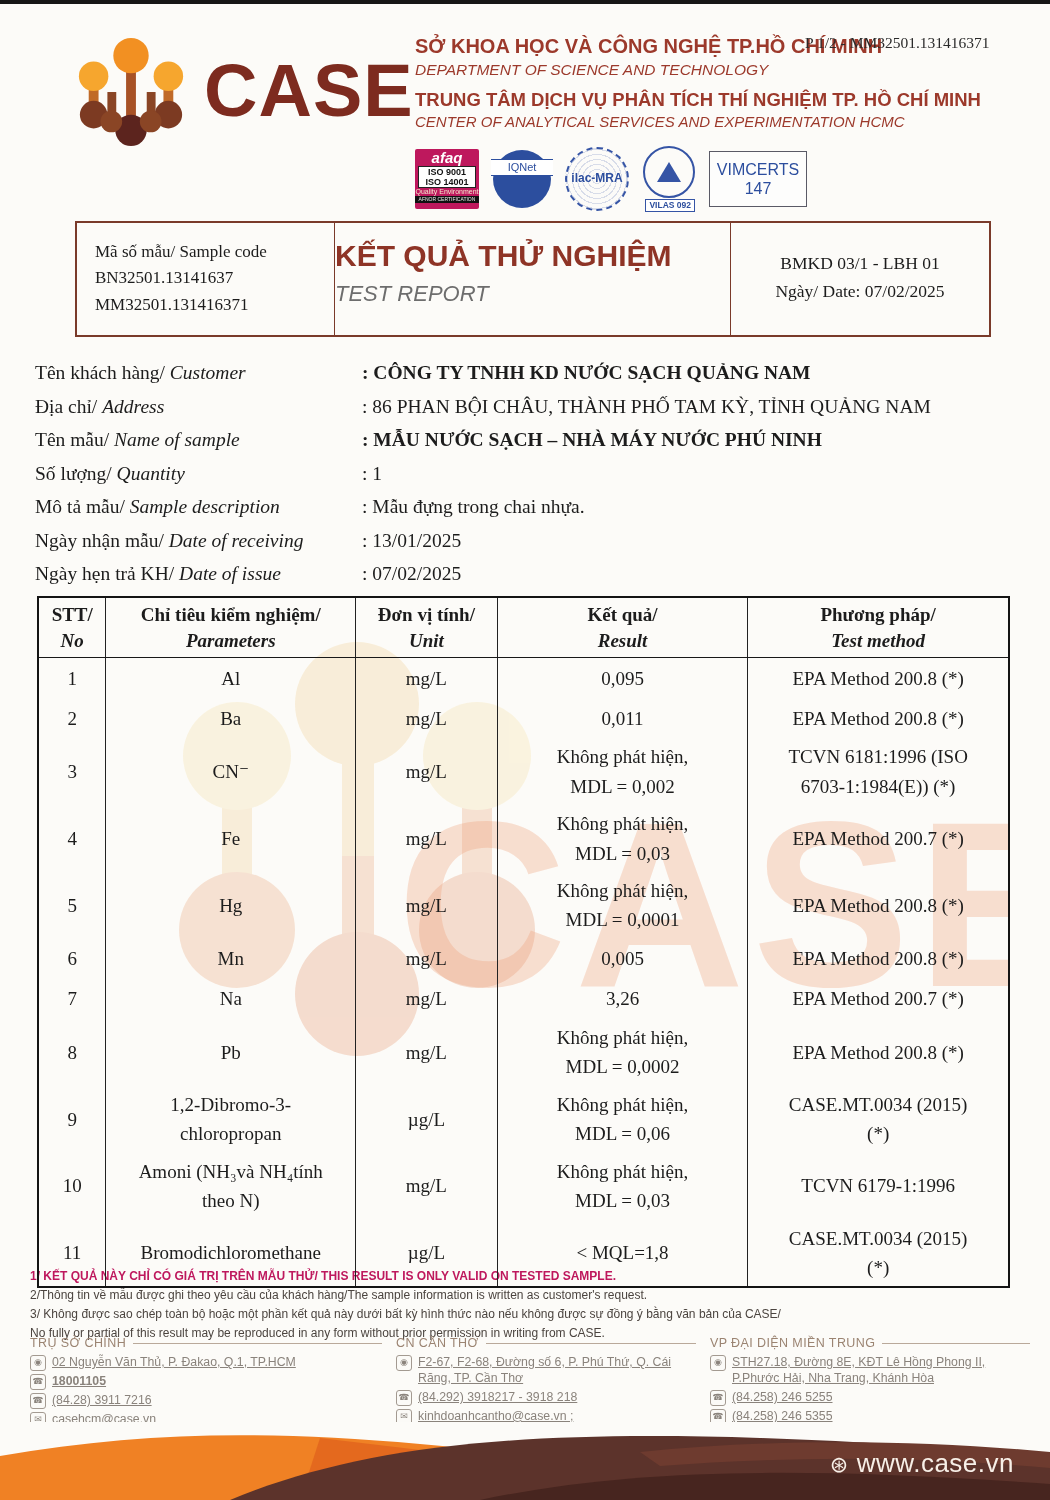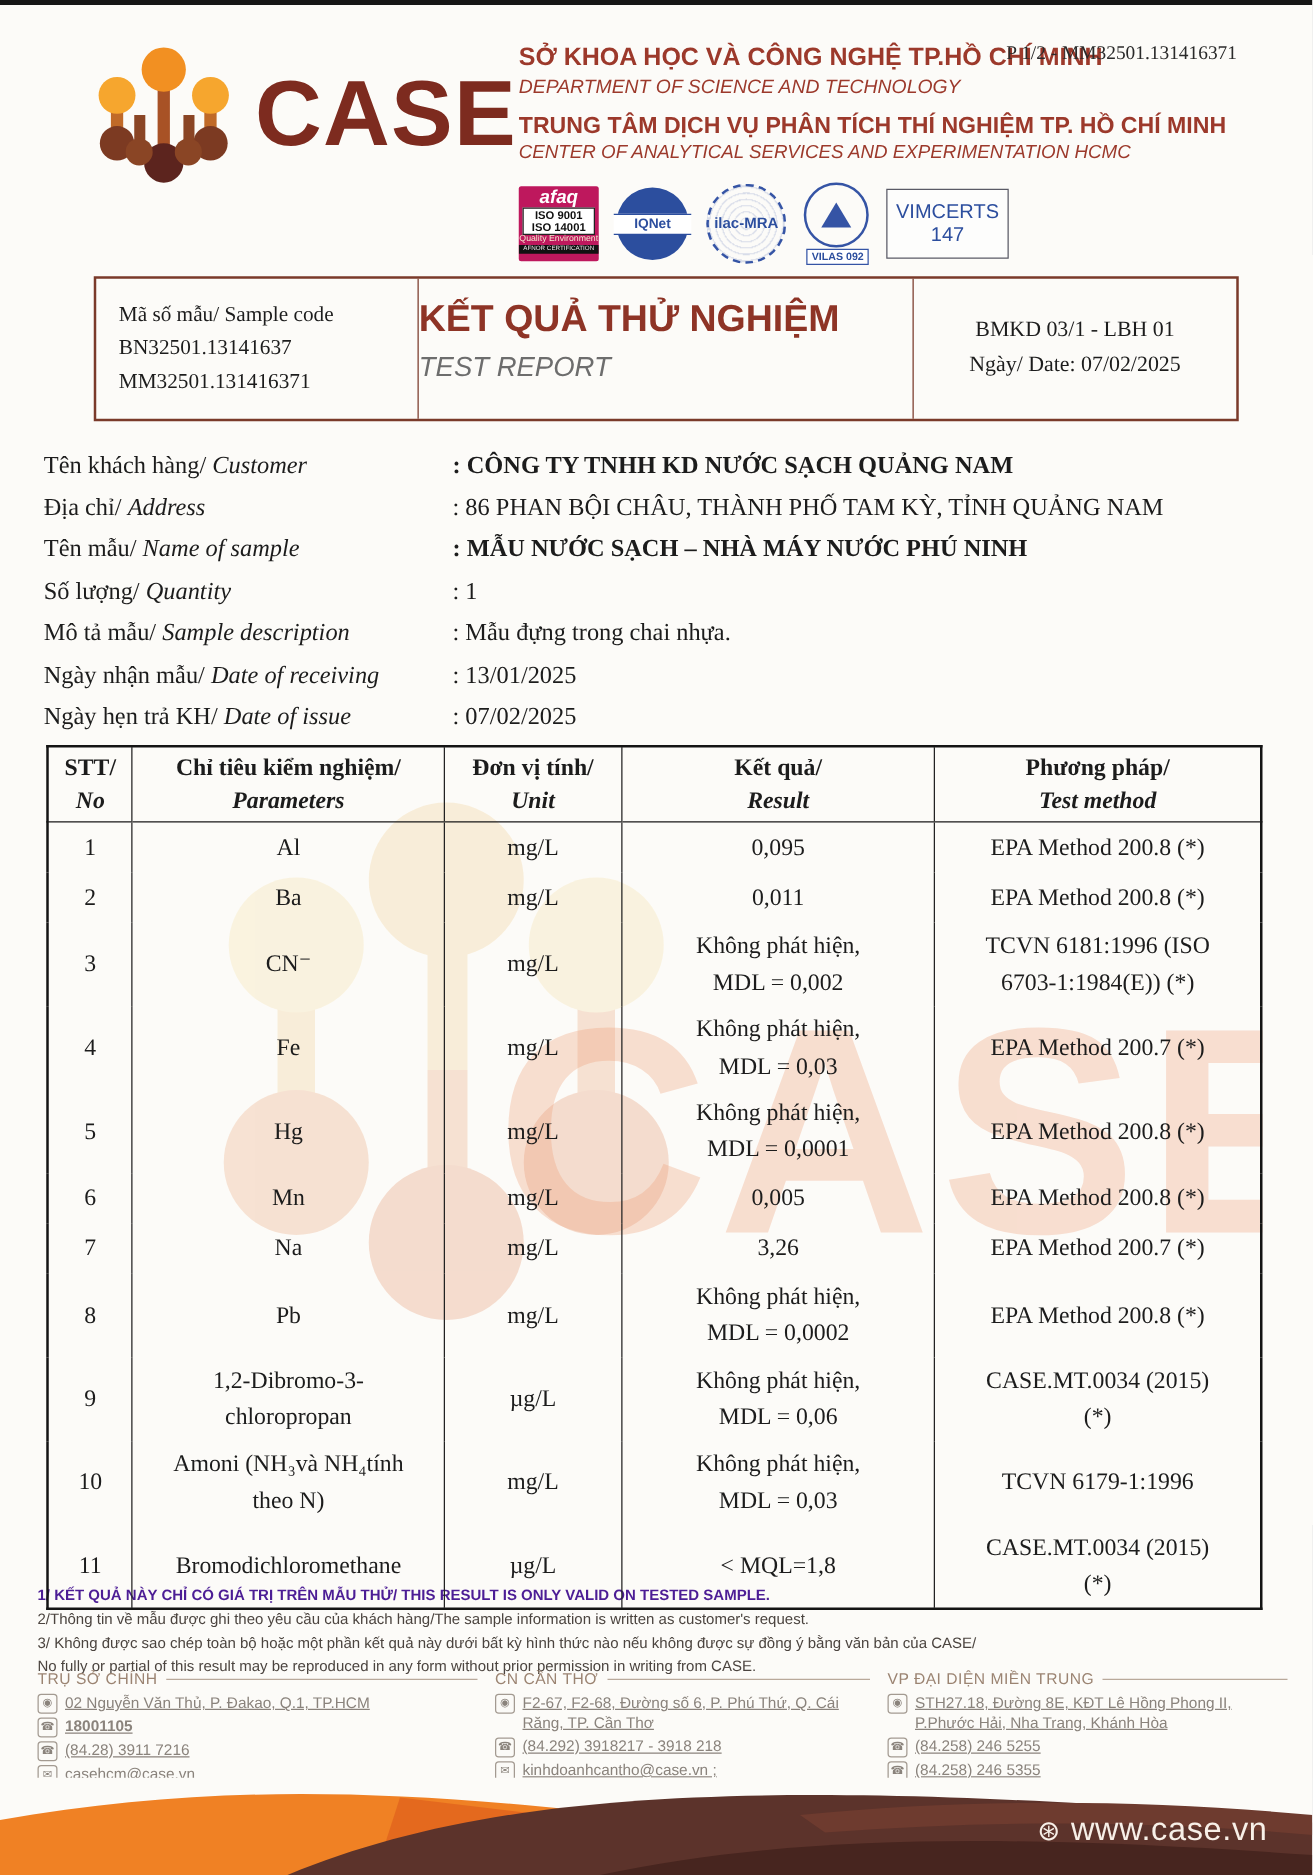--- a/index.html
+++ b/index.html
@@ -27,23 +27,23 @@
 
   
   .badges{position:absolute;left:415px;top:146px;display:flex;align-items:center;gap:14px;
     font-family:"Liberation Sans","DejaVu Sans",sans-serif;}
   .b-afaq{width:64px;height:60px;background:#be185d;color:#fff;text-align:center;overflow:hidden;border-radius:2px;}
   .b-afaq .a-top{font-weight:bold;font-size:15px;font-style:italic;line-height:17px;}
   .b-afaq .a-iso{background:#fff;color:#111;font-weight:bold;font-size:9px;line-height:10px;margin:0 3px;border:1px solid #222;}
   .b-afaq .a-q{font-size:7px;line-height:8px;color:#f3e9ce;}
   .b-afaq .a-f{background:#111;font-size:5px;line-height:7px;color:#eee;}
   .b-iqnet{width:58px;height:58px;border-radius:50%;background:#2C4E9E;position:relative;}
-  .b-iqnet .band{position:absolute;left:-2px;right:-2px;top:21px;height:15px;background:#fff;
+  .b-iqnet .band{position:absolute;left:-2px;right:-2px;top:9px;height:15px;background:#fff;
     border-top:1.5px solid #2C4E9E;border-bottom:1.5px solid #2C4E9E;
-    color:#2C4E9E;font-weight:bold;font-size:11px;text-align:center;line-height:15px;}
+    color:#2C4E9E;font-weight:normal;font-size:11px;text-align:center;line-height:15px;}
   .b-ilac{width:60px;height:60px;border-radius:50%;border:2px dashed #3554A5;position:relative;background:
     repeating-radial-gradient(circle at 50% 50%, transparent 0 4px, rgba(53,84,165,.18) 4px 5px);}
   .b-ilac .t{position:absolute;left:-6px;right:-6px;top:22px;color:#2C4E9E;font-weight:bold;
     font-size:12px;text-align:center;text-shadow:0 0 1px #fff;}
   .b-vilas{display:flex;flex-direction:column;align-items:flex-end;}
   .b-vilas .circ{width:48px;height:48px;border-radius:50%;border:2px solid #3554A5;display:flex;align-items:center;justify-content:center;}
   .b-vilas .tri{width:0;height:0;border-left:12px solid transparent;border-right:12px solid transparent;border-bottom:20px solid #3554A5;position:relative;}
   .b-vilas .lab{margin-top:1px;border:1px solid #3554A5;color:#2C4E9E;font-weight:bold;font-size:8.5px;padding:0 3px;line-height:11px;background:#fff;}
   .b-vim{width:96px;height:54px;border:1.5px solid #5a5a66;display:flex;flex-direction:column;align-items:center;justify-content:center;
     color:#2C4E9E;font-size:16px;line-height:1.2;background:#fdfdfc;}
@@ -80,21 +80,21 @@
     padding:4px 4px;font-size:19px;line-height:1.35;vertical-align:middle;}
   table.results td{border-left:1.5px solid #222;padding:4px 5px;text-align:center;
     vertical-align:middle;white-space:pre-line;line-height:1.55;}
   table.results th:first-child,table.results td:first-child{border-left:none;}
   th .en{font-style:italic;}
   .results tbody tr td{height:32px;}
 
   
   .notes{position:absolute;left:30px;top:1267px;width:990px;
     font-family:"Liberation Sans","DejaVu Sans",sans-serif;font-size:12px;line-height:1.58;color:#4b443f;}
-  .note-accent{color:#4c1d95;font-weight:bold;}
+  .note-accent{color:#be185d;font-weight:bold;}
 
   
   .offices{position:absolute;left:30px;top:1336px;width:1000px;display:flex;gap:14px;
     font-family:"Liberation Sans","DejaVu Sans",sans-serif;font-size:12.3px;color:#8a837c;}
   .office{flex:none;}
   .office:nth-child(1){width:352px;} .office:nth-child(2){width:300px;} .office:nth-child(3){width:320px;}
   .office-title{display:flex;align-items:center;color:#9b8472;font-size:12.5px;letter-spacing:.4px;margin-bottom:5px;}
   .office-title .rule{flex:1;border-bottom:1px solid #b9a99a;margin-left:7px;height:1px;}
   .office-line{display:flex;margin-bottom:3px;line-height:1.3;}
   .o-icon{flex:none;width:14px;height:14px;border:1px solid #a39a91;border-radius:3px;color:#8a837c;

